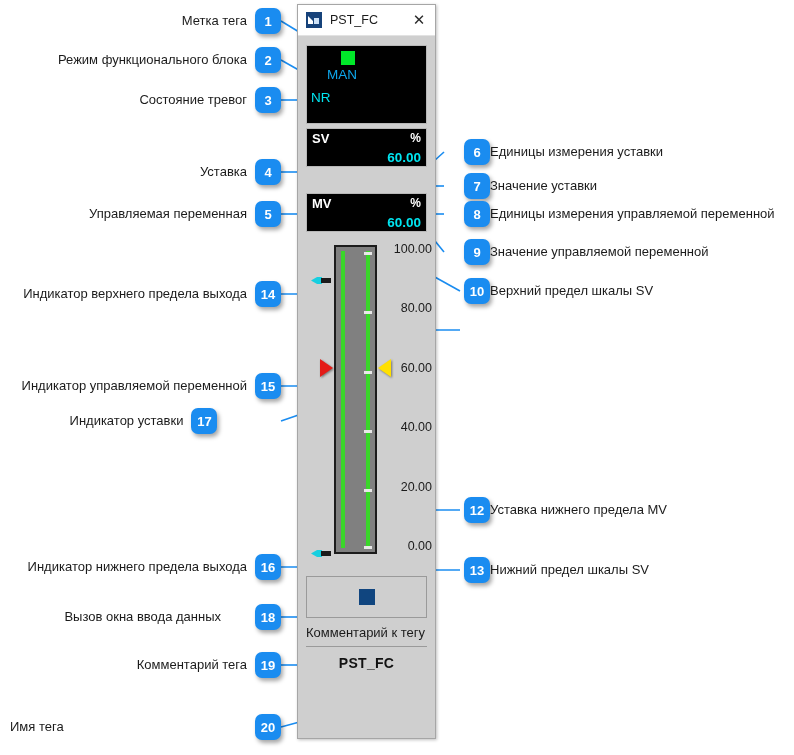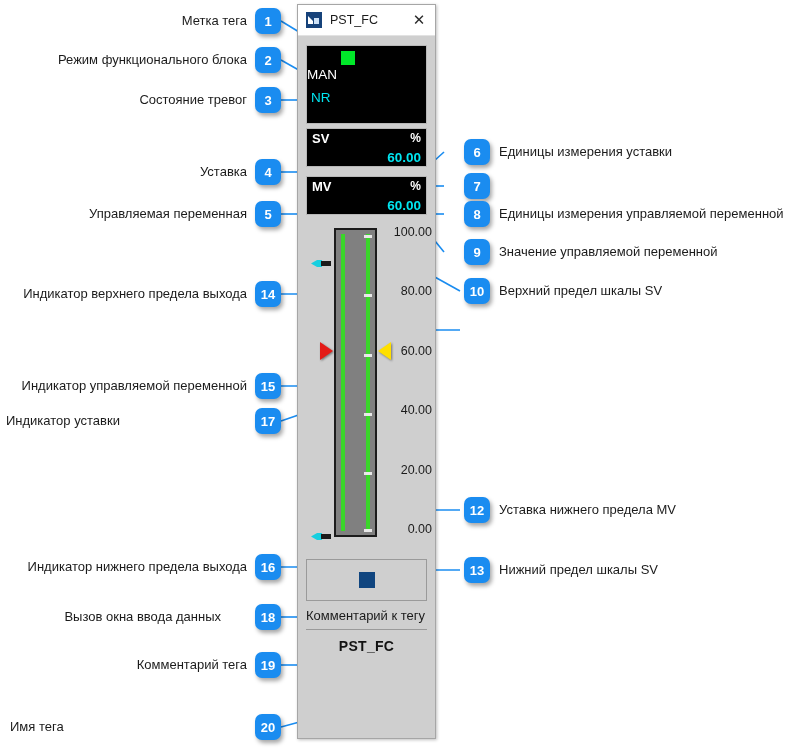--- a/index.html
+++ b/index.html
@@ -24,21 +24,21 @@
   }
   .badge{
     width:26px;height:26px;border-radius:7px;
     background:#1a8cf0;color:#fff;
     font-size:13px;font-weight:700;
     display:flex;align-items:center;justify-content:center;
     box-shadow:2px 3px 4px rgba(0,0,0,.35);
     flex:0 0 auto;
   }
   .callout.left-side .ann-text{margin-right:8px;text-align:right;}
-  .callout.right-side .ann-text{margin-left:9px;}
+  .callout.right-side .ann-text{}
 
   
   .faceplate{
     position:absolute;left:297px;top:4px;width:139px;height:735px;
     background:#cfcfcf;
     border:1px solid #a6a6a6;
     box-shadow:1px 1px 3px rgba(0,0,0,.25);
     box-sizing:border-box;
   }
   .titlebar{
@@ -64,33 +64,33 @@
   
   .status-panel{
     height:79px;background:#000;margin:2px 1px 0 1px;
     position:relative;
     border:1px solid #b8b8b8;box-sizing:border-box;
   }
   .mode-lamp{
     position:absolute;left:34px;top:5px;width:14px;height:14px;background:#00e829;
   }
   .mode-text{
-    position:absolute;left:0;top:21px;font-size:13.5px;color:#ffffff;
+    position:absolute;left:20px;top:21px;font-size:13.5px;color:#0ea5e9;
     font-family:"Liberation Sans",sans-serif;
   }
   .alarm-text{
     position:absolute;left:4px;top:44px;font-size:13.5px;color:#00e5f0;
   }
 
   
   .valbox{
     height:39px;background:#000;margin:4px 1px 0 1px;position:relative;
     border:1px solid #b8b8b8;box-sizing:border-box;
   }
-  .valbox.mv{margin-top:9px;}
+  .valbox.mv{margin-top:26px;}
   .vb-name{position:absolute;left:5px;top:2px;font-size:13px;font-weight:700;color:#ffffff;}
   .vb-unit{position:absolute;right:5px;top:2px;font-size:12px;font-weight:700;color:#ffffff;}
   .vb-value{position:absolute;right:5px;bottom:1px;font-size:13.5px;font-weight:700;color:#00e5f0;}
 
   
   .graph{
     position:relative;height:320px;margin:10px 1px 0 1px;
   }
   .bar-frame{
     position:absolute;left:28px;top:3px;width:43px;height:309px;
@@ -223,21 +223,21 @@
     <span class="badge">5</span>
   </div>
   <div class="callout left-side" style="left:6px;top:281px;width:275px;justify-content:flex-end;">
     <span class="ann-text">Индикатор верхнего предела выхода</span>
     <span class="badge">14</span>
   </div>
   <div class="callout left-side" style="left:6px;top:373px;width:275px;justify-content:flex-end;">
     <span class="ann-text">Индикатор управляемой переменной</span>
     <span class="badge">15</span>
   </div>
-  <div class="callout left-side" style="left:6px;top:408px;width:275px;justify-content:space-between;">
+  <div class="callout left-side" style="left:6px;top:408px;width:275px;justify-content:center;">
     <span class="ann-text">Индикатор уставки</span>
     <span class="badge">17</span>
   </div>
   <div class="callout left-side" style="left:6px;top:554px;width:275px;justify-content:flex-end;">
     <span class="ann-text">Индикатор нижнего предела выхода</span>
     <span class="badge">16</span>
   </div>
   <div class="callout left-side" style="left:10px;top:604px;width:271px;justify-content:flex-end;gap:26px;">
     <span class="ann-text">Вызов окна ввода данных</span>
     <span class="badge">18</span>
@@ -250,20 +250,21 @@
     <span class="ann-text">Имя тега</span>
     <span class="badge">20</span>
   </div>
 
   <div class="callout right-side" style="left:464px;top:139px;">
     <span class="badge">6</span>
     <span class="ann-text">Единицы измерения уставки</span>
   </div>
   <div class="callout right-side" style="left:464px;top:173px;">
     <span class="badge">7</span>
+    <span class="ann-text">Значение уставки</span>
   </div>
   <div class="callout right-side" style="left:464px;top:201px;">
     <span class="badge">8</span>
     <span class="ann-text">Единицы измерения управляемой переменной</span>
   </div>
   <div class="callout right-side" style="left:464px;top:239px;">
     <span class="badge">9</span>
     <span class="ann-text">Значение управляемой переменной</span>
   </div>
   <div class="callout right-side" style="left:464px;top:278px;">

